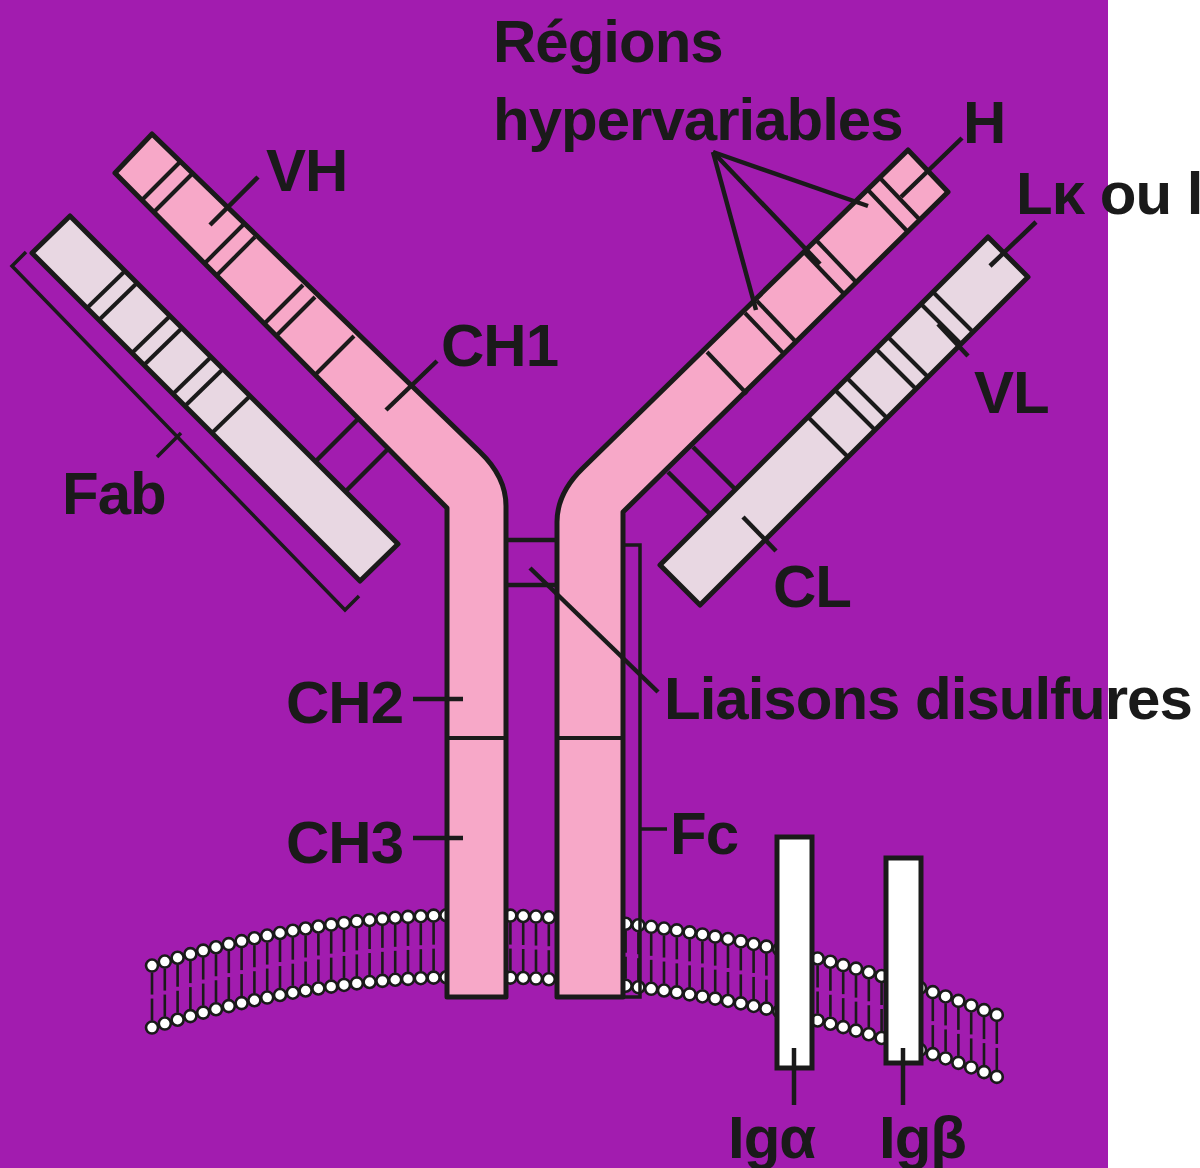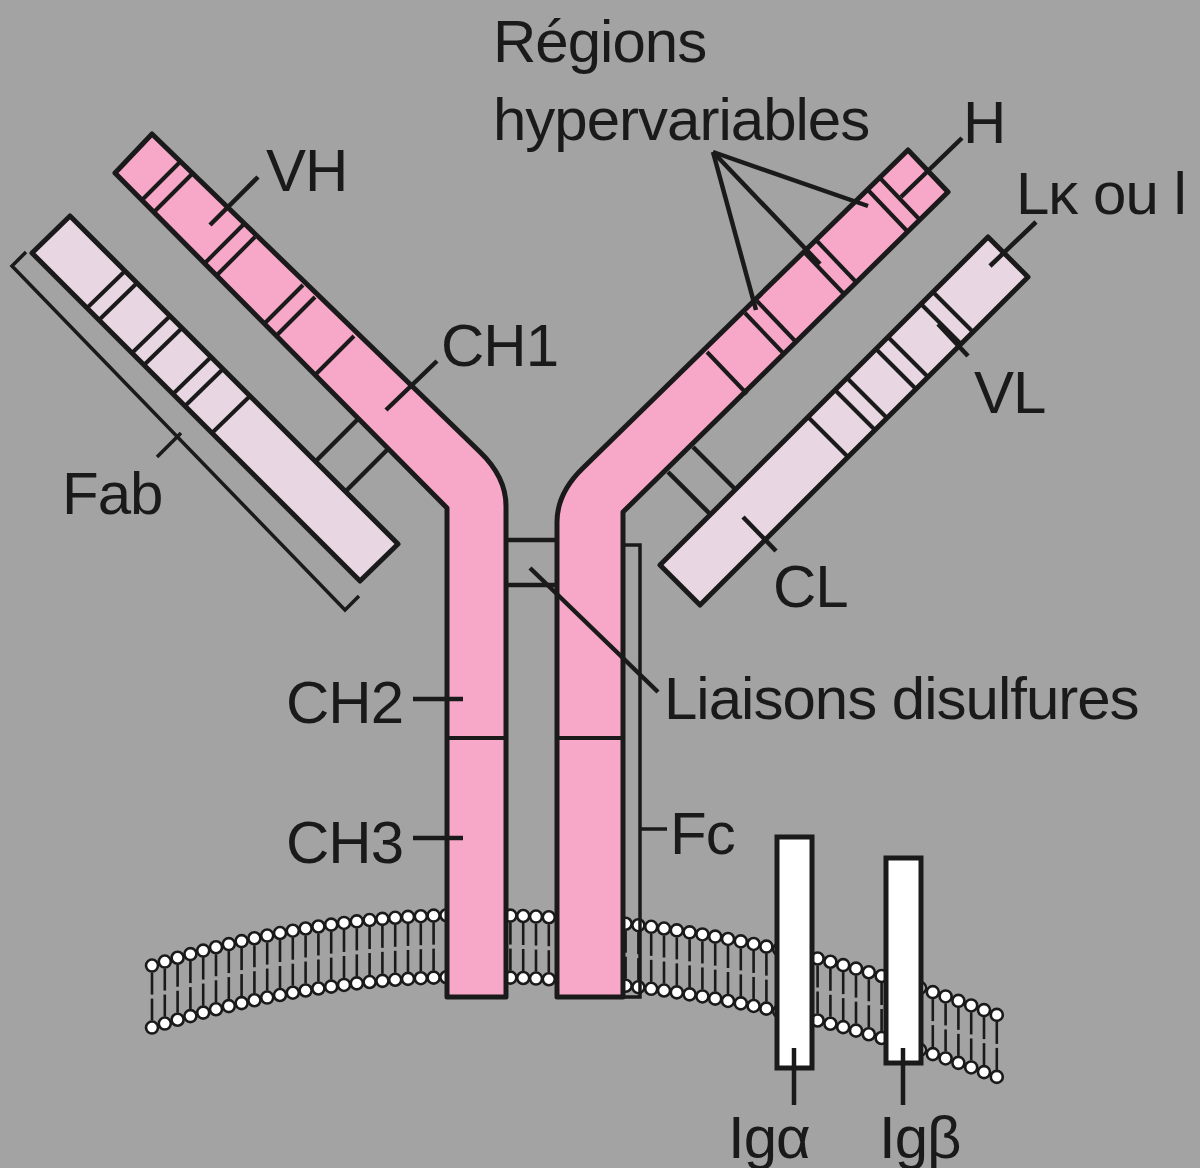--- a/index.html
+++ b/index.html
@@ -1,16 +1,16 @@
 <!DOCTYPE html>
 <html><head>
 <meta charset="utf-8">
 <style>
   html,body{margin:0;padding:0;background:#ffffff;}
-  .stage{width:1200px;height:1168px;position:relative;background:#a3a3a3;}
+  .stage{width:1108px;height:1168px;position:relative;background:#a21caf;font-weight:bold;}
   svg{display:block;}
   text{font-family:"Liberation Sans","DejaVu Sans",sans-serif;
        font-size:60px;letter-spacing:-1px;fill:#1a1a1a;}
   .ln{stroke:#1a1a1a;stroke-width:4.5;fill:none;stroke-linecap:butt;}
   .outline{stroke:#1a1a1a;stroke-width:5;stroke-linejoin:round;}
   .stripe{stroke:#1a1a1a;stroke-width:4;fill:none;}
   .bracket{stroke:#1a1a1a;stroke-width:3.5;fill:none;}
   .receptor{fill:#ffffff;stroke:#1a1a1a;stroke-width:5;}
 </style>
 </head>

